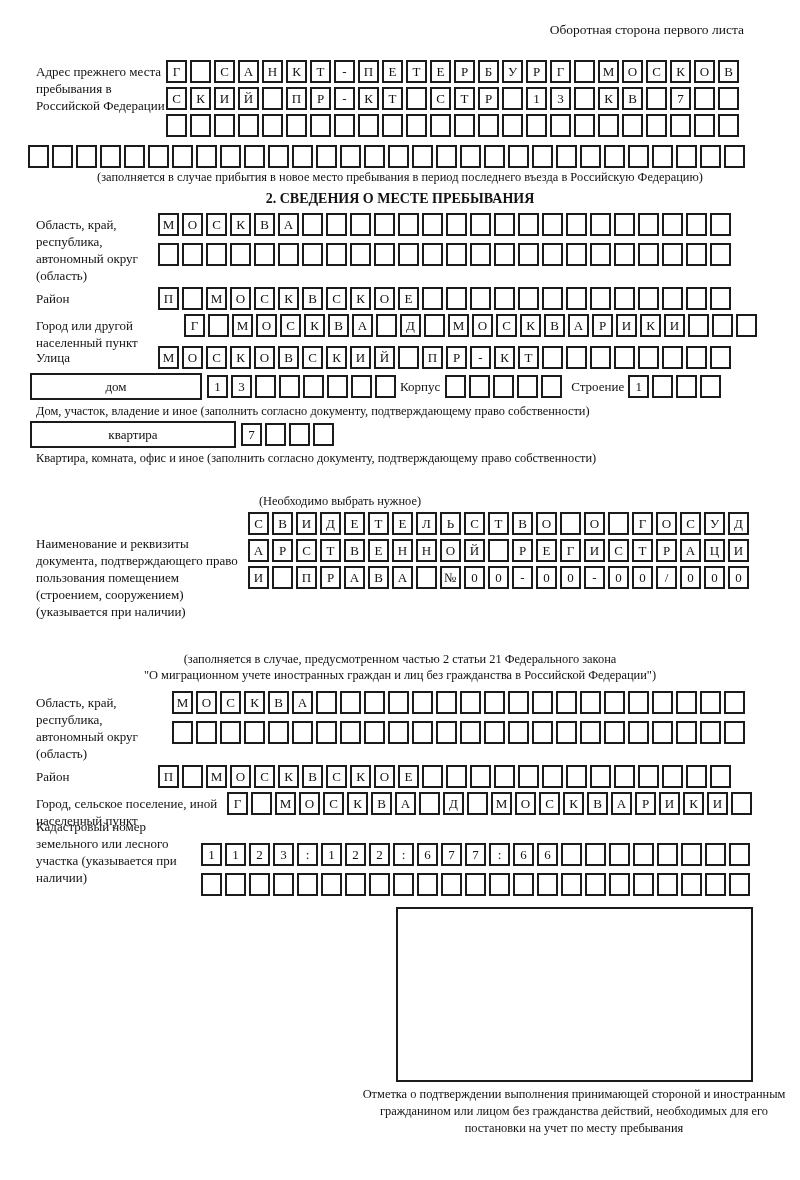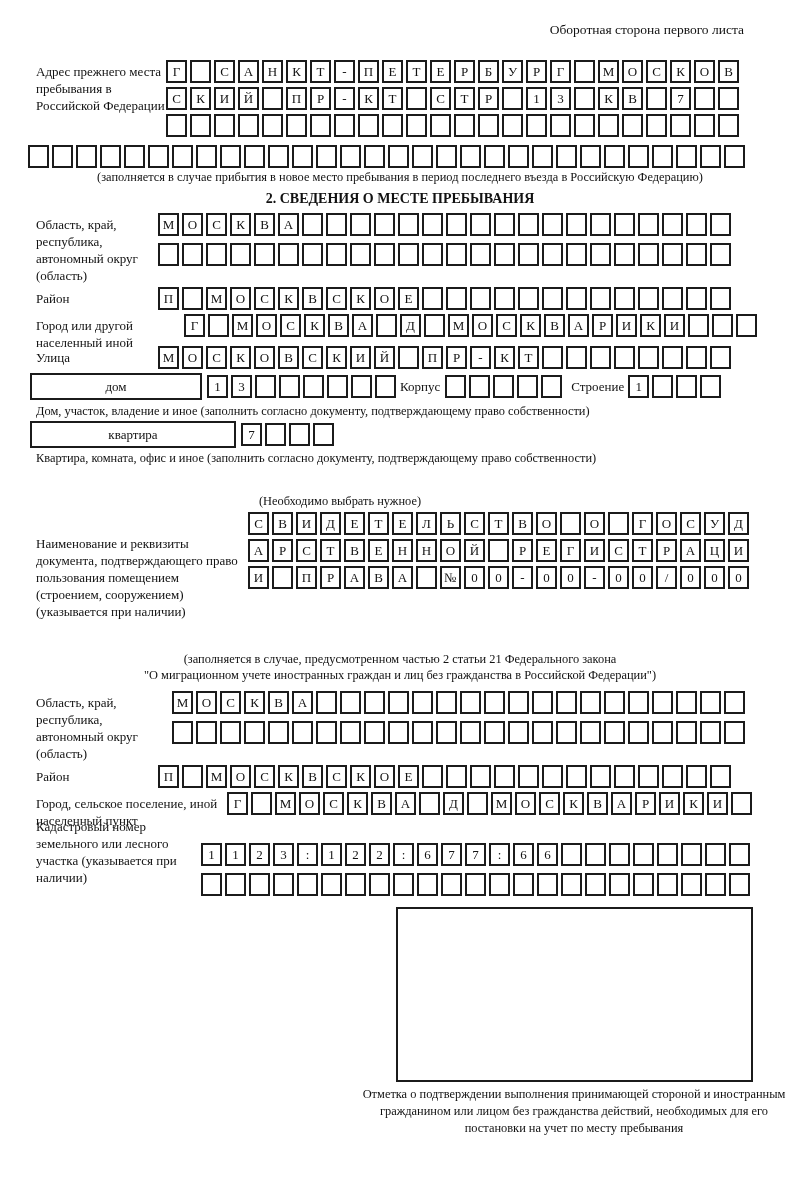--- a/index.html
+++ b/index.html
@@ -235,21 +235,21 @@
         <span class="cell"></span>
         <span class="cell"></span>
         <span class="cell"></span>
         <span class="cell"></span>
         <span class="cell"></span>
         <span class="cell"></span>
       </div>
   </div>
 
   <div class="abs rowflex" style="left:36px;top:314px;">
-    <div class="lbl padtop" style="width:148px;flex:none;">Город или другой населенный иной</div>
+    <div class="lbl padtop" style="width:148px;flex:none;">Город или другой населенный пункт</div>
     <div class="crow">
         <span class="cell">Г</span>
         <span class="cell"></span>
         <span class="cell">М</span>
         <span class="cell">О</span>
         <span class="cell">С</span>
         <span class="cell">К</span>
         <span class="cell">В</span>
         <span class="cell">А</span>
         <span class="cell"></span>

